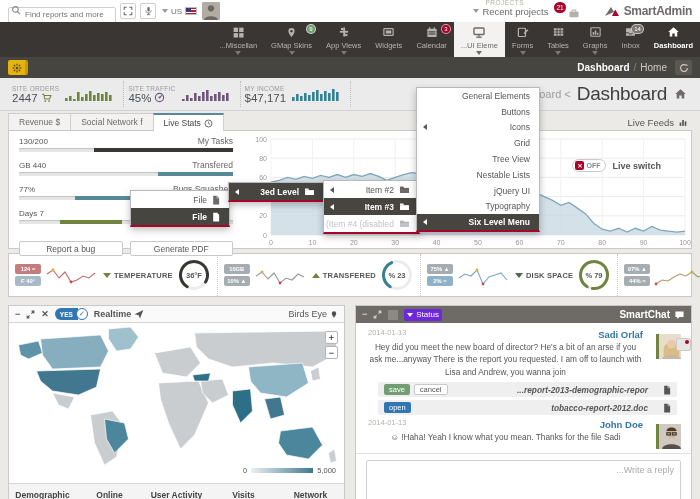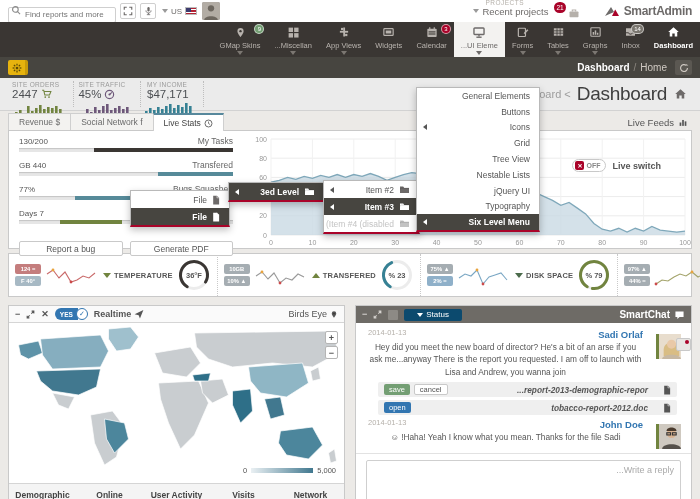--- a/index.html
+++ b/index.html
@@ -42,21 +42,21 @@
   #ribbon { position:absolute; left:0; top:57px; width:700px; height:21px; background:#474540; display:flex; align-items:center; padding:0 8px; }
   #gear-btn { width:20px; height:15px; background:#e7b30e; border-radius:2px; display:flex; align-items:center; justify-content:center; color:#5d4a05; cursor:pointer; border-right:3px solid #c99a0a; }
   #breadcrumb { margin-left:auto; font-size:10px; color:#aaa49e; display:flex; gap:4px; align-items:center; }
   #breadcrumb .bc-home { color:#fff; font-weight:bold; cursor:pointer; }
   #breadcrumb .bc-sep { color:#8c8780; }
   #breadcrumb .bc-cur { color:#cfc9c2; cursor:pointer; }
   #refresh-btn { margin-left:8px; width:17px; height:15px; background:#5b5852; border-radius:2px; color:#cfc9c2; display:flex; align-items:center; justify-content:center; cursor:pointer; }
 
   
   #statsbar { position:absolute; left:0; top:78px; width:700px; height:33px; background:#ebebeb; border-bottom:1px solid #d2d2d2; display:flex; align-items:center; padding:0 8px; }
-  .stat-cell { display:flex; align-items:flex-end; height:26px; padding:0 8px 0 4px; border-right:1px dotted #bdbdbd;flex-direction:column; }
+  .stat-cell { display:flex; align-items:center; height:26px; padding:0 8px 0 4px; border-right:1px dotted #bdbdbd; }
   .stat-txt { margin-right:6px; }
   .stat-label { font-size:6.5px; color:#9a9a9a; letter-spacing:.3px; white-space:nowrap; }
   .stat-value { font-size:11.5px; color:#4c4f53; display:flex; align-items:center; gap:3px; white-space:nowrap; }
   #page-title-wrap { margin-left:auto; display:flex; align-items:center; gap:6px; padding-right:4px; }
   #page-title-prefix { font-size:11px; color:#9d9d9d; }
   #page-title { font-size:19px; color:#3f3f3f; font-weight:normal; letter-spacing:-0.3px; }
   #page-home-icon { color:#6d6a69; }
 
   
   #live-widget { position:absolute; left:8px; top:113px; width:684px; height:136px; }
@@ -105,21 +105,21 @@
   #zoom-in { top:8px; } #zoom-out { top:23px; }
   #map-legend { position:absolute; right:8px; bottom:8px; display:flex; align-items:center; gap:4px; font-size:7.5px; color:#555; z-index:2; }
   #legend-grad { width:62px; height:5px; background:linear-gradient(to right,#eaf0f3,#41788f); }
   #map-table { height:22px; background:#f4f4f4; border-top:1px solid #d5d5d5; display:flex; align-items:center; }
   .mt-col { flex:1; text-align:center; font-size:8.5px; font-weight:bold; color:#444; }
 
   #chat-panel { left:355px; top:305px; width:337px; height:200px; }
   #chat-head { height:17px; background:#6e6b66; display:flex; align-items:center; padding:0 6px; gap:6px; }
   #chat-head .head-ic { color:#d6d3cf; }
   #chat-sq { width:10px; height:10px; background:#8d8a85; border-radius:1px; cursor:pointer; }
-  #status-btn { height:12px; background:#0c4a6e; border-radius:2px; color:#fff; font-size:8px; display:flex; align-items:center; gap:3px; padding:0 13px; cursor:pointer; }
+  #status-btn { height:12px; background:#6d28d9; border-radius:2px; color:#fff; font-size:8px; display:flex; align-items:center; gap:3px; padding:0 3px; cursor:pointer; }
   #status-btn .caret-down { border-top-color:#fff; }
   #chat-title { margin-left:auto; font-size:10px; font-weight:bold; color:#fff; display:flex; align-items:center; gap:4px; }
   #chat-body { position:relative; height:130px; padding:5px 8px 0 12px; overflow:hidden; }
   .msg { position:relative; padding-right:40px; margin-bottom:4px; }
   .msg-date { font-size:7.5px; color:#b5b0aa; }
   .msg-author { text-align:right; font-size:9.5px; font-weight:bold; color:#3276b1; margin-top:-8px; }
   .msg-text { text-align:center; font-size:8.3px; color:#555; line-height:1.5; margin-top:1px; }
   .msg-avatar { position:absolute; right:2px; top:6px; width:25px; height:25px; border-left:3px solid #71843f; background:#d8cfc4; overflow:hidden; }
   .busy-ic { position:absolute; right:-8px; top:10px; width:15px; height:13px; background:#e8e6e3; border:1px solid #c9c9c9; border-radius:2px; }
   .busy-ic::after { content:""; position:absolute; right:1px; top:1px; width:4px; height:4px; border-radius:50%; background:#a90329; }
@@ -214,40 +214,40 @@
             <path d="M1 12 L7 3 L10 8 Z" fill="#6d6a69"></path>
             <path d="M8 12 L11.2 5.5 L15 12 Z" fill="#a90329"></path>
           </svg>
         </span>
       <span id="brand-text">SmartAdmin</span>
     </div>
   </header>
 
   <nav id="mainnav">
       <div class="nav-item">
-        <span class="nav-badge" style="background: rgb(115, 158, 115);">9</span>
-        <span class="nicon">
-          <svg width="11" height="13" viewBox="0 0 16 16">
-            <path d="M8 1.5a4.5 4.5 0 0 1 4.5 4.5c0 3.2-4.5 8.5-4.5 8.5S3.5 9.2 3.5 6A4.5 4.5 0 0 1 8 1.5z" fill="currentColor"></path>
-            <circle cx="8" cy="6" r="1.7" fill="#3a3633"></circle>
-          </svg>
-        </span>
-        <span class="nlabel">GMap Skins</span>
-        <span class="caret-down ncaret"></span>
-      </div>
-      <div class="nav-item">
         <span class="nicon">
           <svg width="13" height="13" viewBox="0 0 16 16" fill="currentColor">
             <rect x="2" y="2" width="5.4" height="5.4"></rect>
             <rect x="8.8" y="2" width="5.4" height="5.4"></rect>
             <rect x="2" y="8.8" width="5.4" height="5.4"></rect>
             <rect x="8.8" y="8.8" width="5.4" height="5.4"></rect>
           </svg>
         </span>
         <span class="nlabel">...Miscellan</span>
+        <span class="caret-down ncaret"></span>
+      </div>
+      <div class="nav-item">
+        <span class="nav-badge" style="background: rgb(115, 158, 115);">9</span>
+        <span class="nicon">
+          <svg width="11" height="13" viewBox="0 0 16 16">
+            <path d="M8 1.5a4.5 4.5 0 0 1 4.5 4.5c0 3.2-4.5 8.5-4.5 8.5S3.5 9.2 3.5 6A4.5 4.5 0 0 1 8 1.5z" fill="currentColor"></path>
+            <circle cx="8" cy="6" r="1.7" fill="#3a3633"></circle>
+          </svg>
+        </span>
+        <span class="nlabel">GMap Skins</span>
         <span class="caret-down ncaret"></span>
       </div>
       <div class="nav-item">
         <span class="nicon">
           <svg width="12" height="12" viewBox="0 0 16 16" fill="currentColor">
             <rect x="7" y="2" width="2.4" height="12"></rect>
             <rect x="2.5" y="6.5" width="11" height="2.4"></rect>
             <rect x="4" y="2.5" width="3" height="3"></rect>
             <rect x="9.5" y="10.5" width="3" height="3"></rect>
           </svg>

